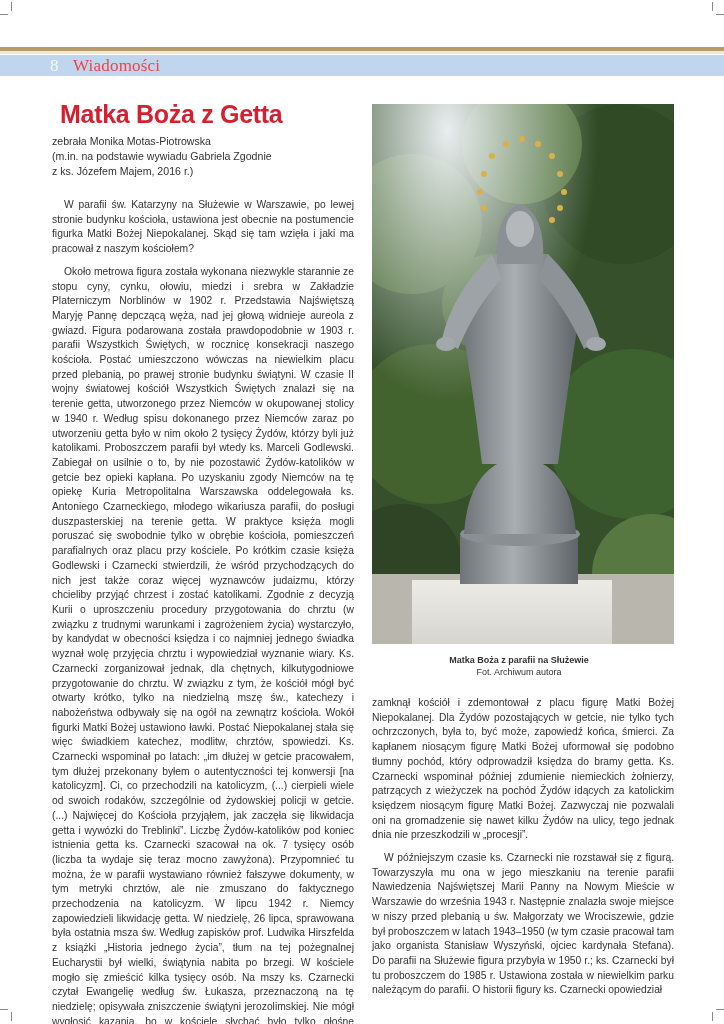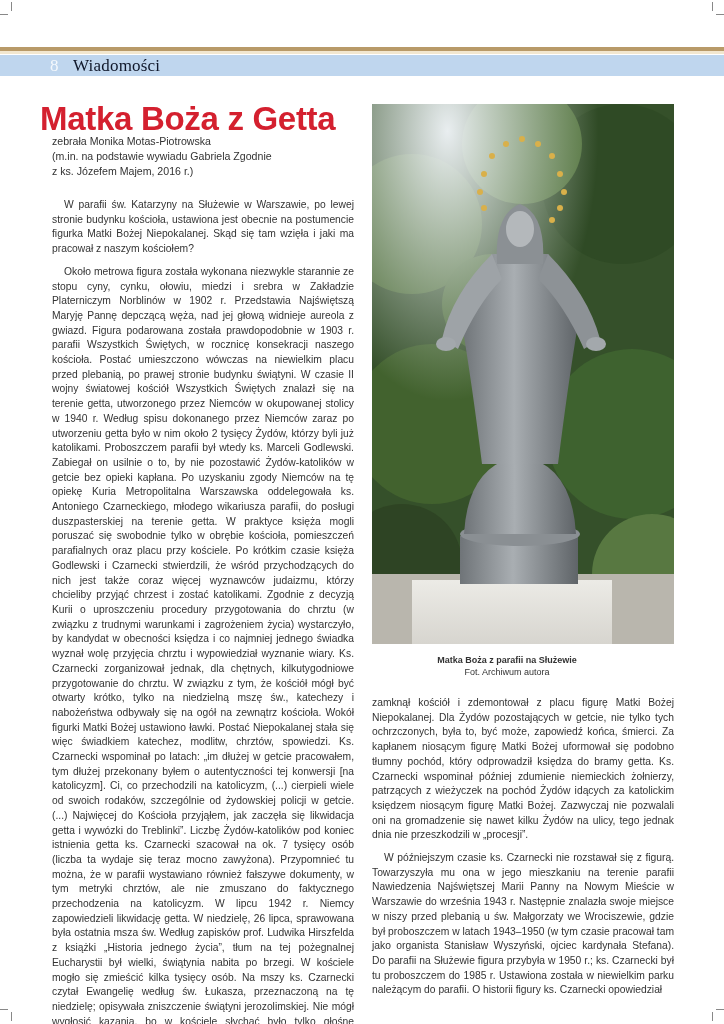--- a/index.html
+++ b/index.html
@@ -2,31 +2,31 @@
 <html><head>
 <meta charset="utf-8">
 <style>
   html, body { margin:0; padding:0; background:#fff; }
   body { width:724px; height:1024px; position:relative; overflow:hidden; font-family:"Liberation Sans", sans-serif; color:#2b2b2b; }
   .crop { position:absolute; background:#888; }
   .rule-gold { position:absolute; left:0; top:47px; width:724px; height:4px; background:#b89a68; }
   .rule-cream { position:absolute; left:0; top:51px; width:724px; height:3px; background:#f2e7cf; }
   .band { position:absolute; left:0; top:55px; width:724px; height:21px; background:#bfd6ee; }
   .band-num { position:absolute; left:50px; top:56px; font-family:"Liberation Serif", serif; font-size:17px; color:#f4f8fc; }
-  .band-title { position:absolute; left:73px; top:56px; font-family:"Liberation Serif", serif; font-size:17px; color:#0f172a; letter-spacing:0.2px; }
-  .title { position:absolute; left:40px; top:100px; font-size:33px; font-weight:bold; color:#d4202f; letter-spacing:-0.3px; }
+  .band-title { position:absolute; left:73px; top:56px; font-family:"Liberation Serif", serif; font-size:17px; color:#ef4444; letter-spacing:0.2px; }
+  .title { position:absolute; left:60px; top:100px; font-size:25px; font-weight:bold; color:#d4202f; letter-spacing:-0.3px; }
   .byline { position:absolute; left:52px; top:134px; font-size:10.6px; font-weight:normal; line-height:15px; color:#333; }
   .col { position:absolute; font-size:10.3px; line-height:14.7px; text-align:justify; color:#333; }
   .col p { margin:0; text-indent:12px; }
   .col p + p { margin-top:8px; }
   .col-left { left:52px; top:198px; width:302px; }
   .col-right { left:372px; top:696px; width:302px; }
   .col-right p.cont { text-indent:0; }
   .photo { position:absolute; left:372px; top:104px; width:302px; height:540px; overflow:hidden; background:#3e5a2c; }
-  .caption { position:absolute; left:356px; top:654px; width:302px; text-align:center; font-size:9px; line-height:12px; color:#333; }
+  .caption { position:absolute; left:368px; top:654px; width:302px; text-align:center; font-size:9px; line-height:12px; color:#333; }
   .caption .cap-title { font-weight:bold; }
 </style>
 </head>
 <body>
 
 <div class="crop" style="left:0;top:14px;width:8px;height:1px;"></div>
 <div class="crop" style="left:11px;top:2px;width:1px;height:9px;"></div>
 <div class="crop" style="right:0;top:14px;width:8px;height:1px;"></div>
 <div class="crop" style="right:11px;top:2px;width:1px;height:9px;"></div>
 <div class="crop" style="left:0;top:1009px;width:8px;height:1px;"></div>

